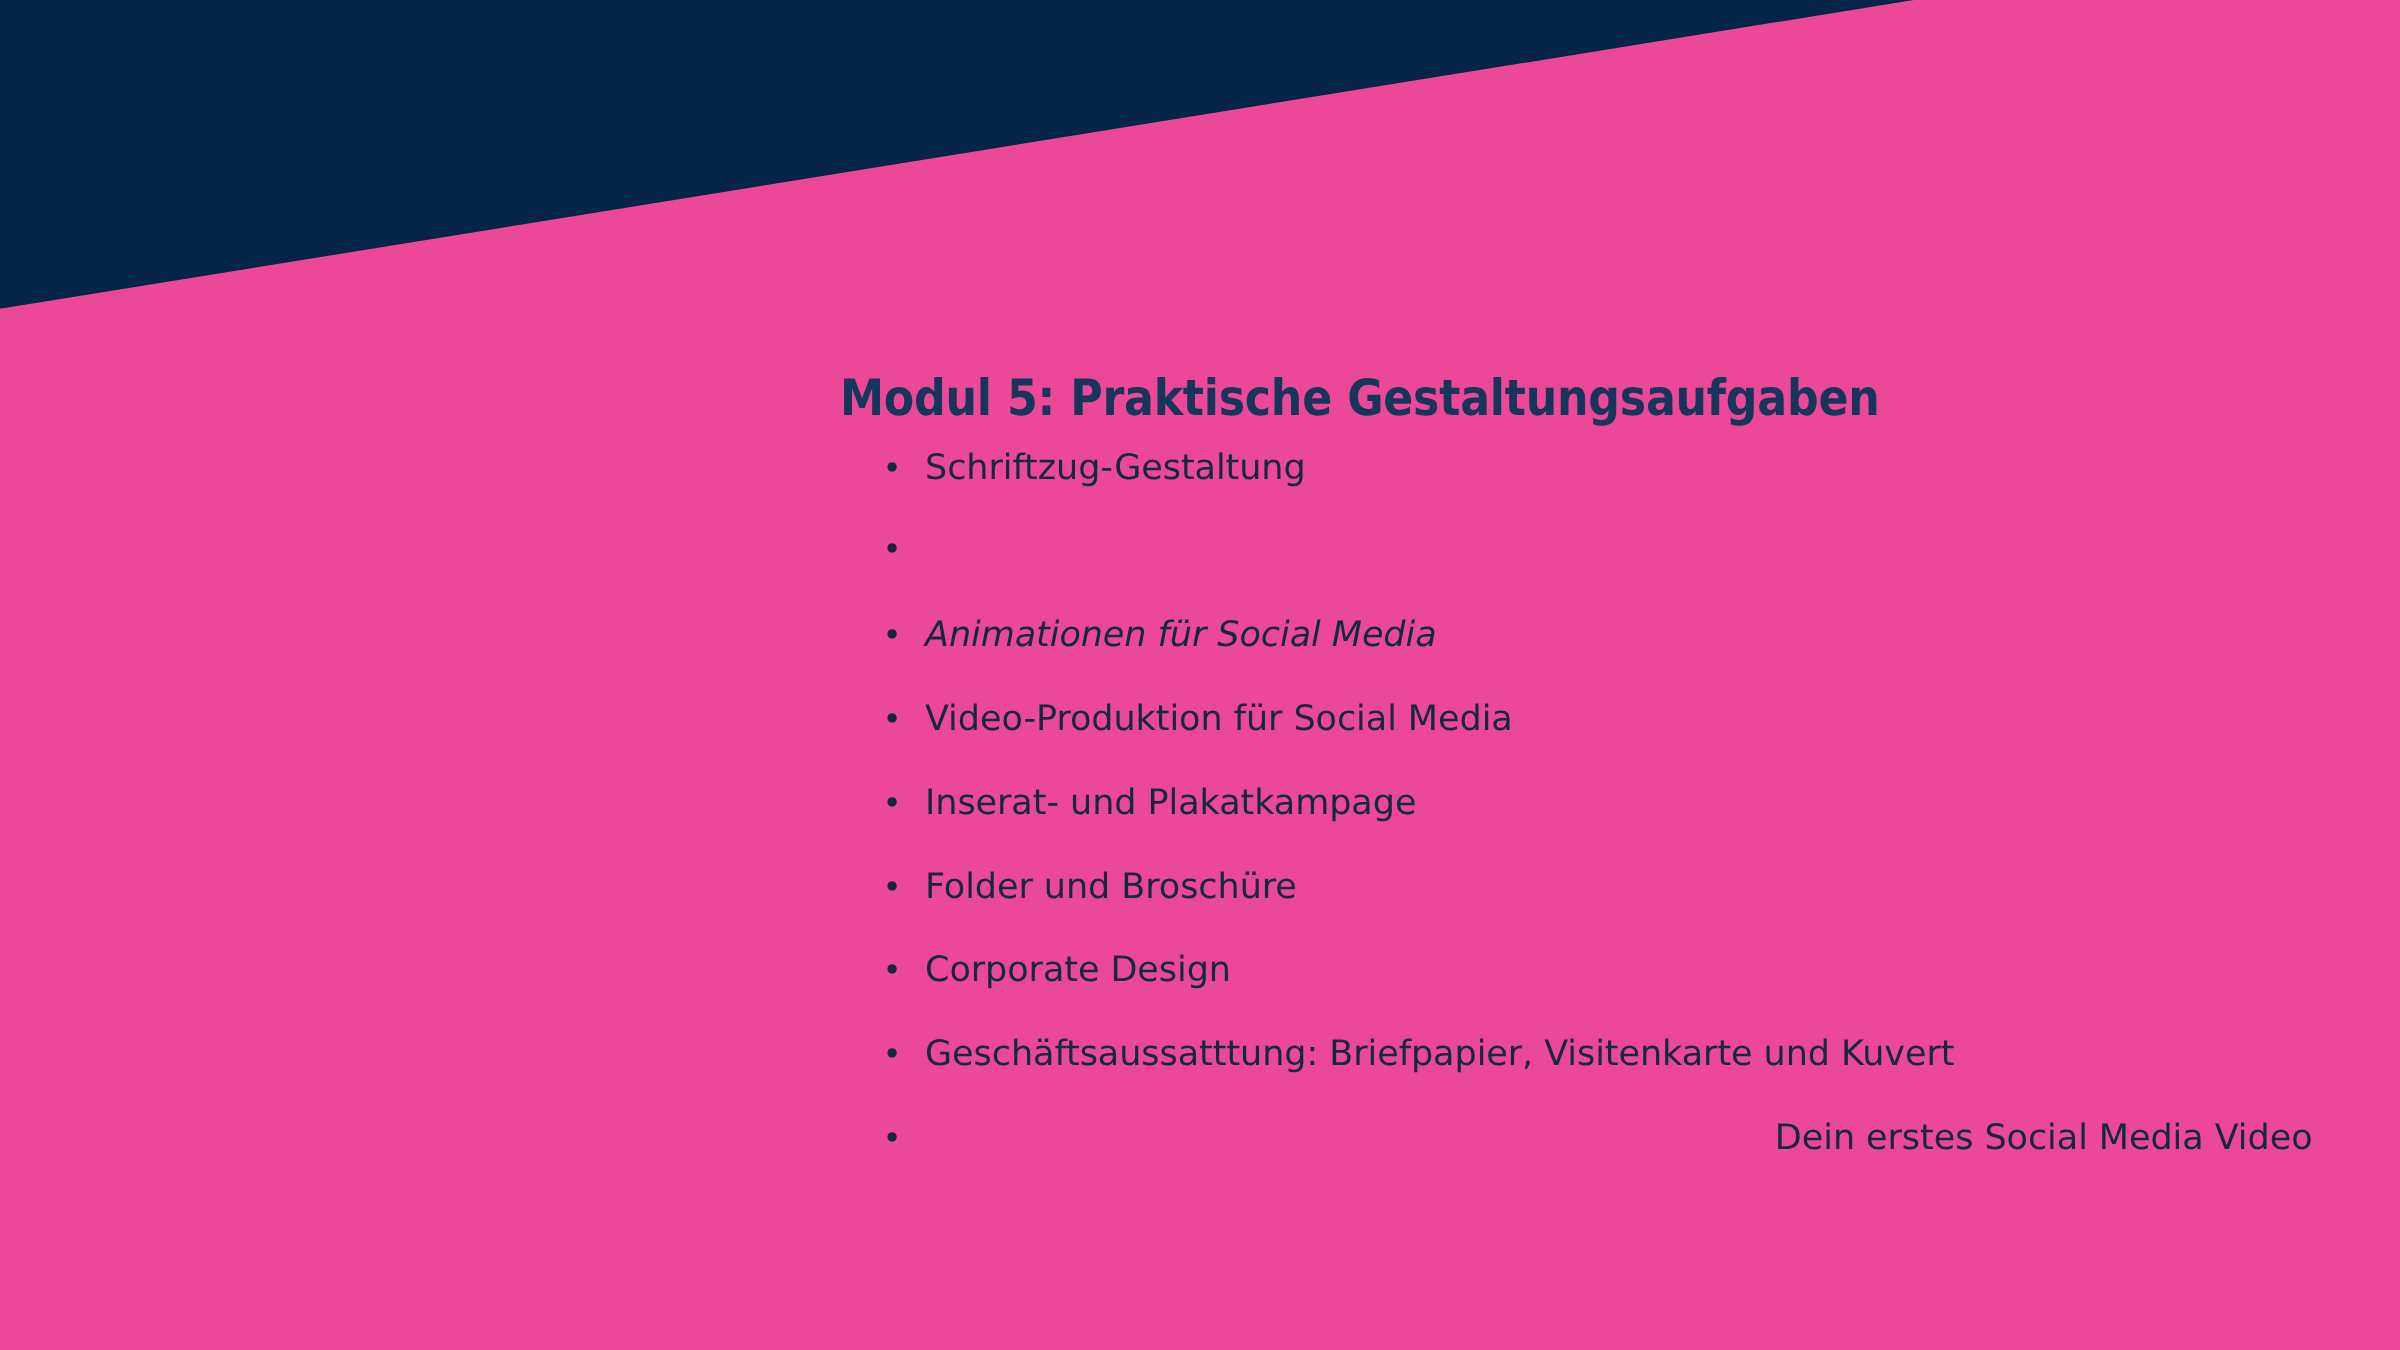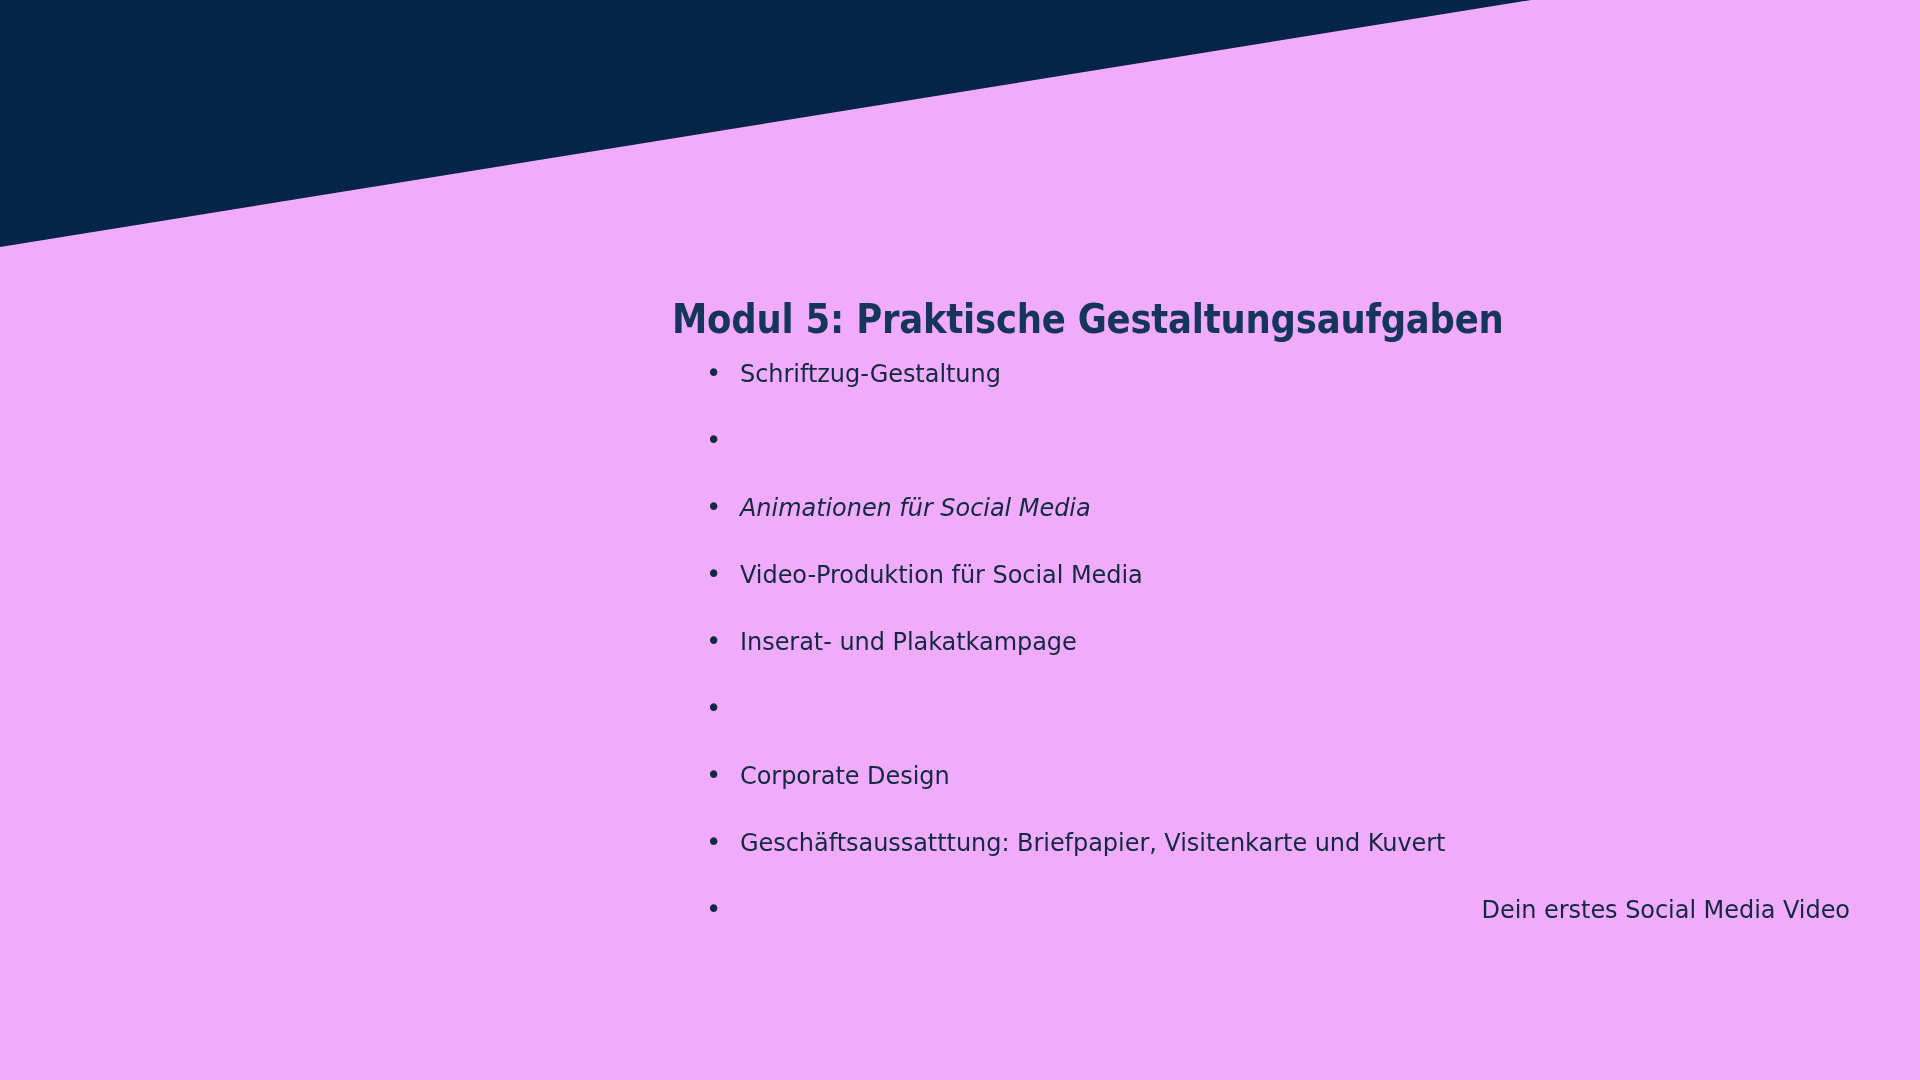--- a/index.html
+++ b/index.html
@@ -81,31 +81,31 @@
     font-size: 26px;
     line-height: 1;
     text-align: left;
     padding-left: 36px;
     box-sizing: content-box;
   }
 
   .bullet-text {
     flex: 1 1 auto;
     font-family: "DejaVu Sans", sans-serif;
-    font-size: 24px;
+    font-size: 28px;
     line-height: 1;
     color: #13293d;
     white-space: nowrap;
     letter-spacing: -0.05px;
   }
 </style>
 </head>
 <body>
 
-<div id="slide" style="background: #f0abfc;">
+<div id="slide" style="background: #ec4899;">
 
   <div id="banner-shape" style="background: rgb(4, 37, 70);"></div>
 
   <div id="content">
 
     <h1 id="slide-title" style="color: rgb(21, 53, 90);">Modul 5: Praktische Gestaltungsaufgaben</h1>
 
     <ul id="bullet-list">
         <li class="bullet-item">
           <span class="bullet-marker" style="color: rgb(19, 41, 61);">•</span>
@@ -121,20 +121,21 @@
         <li class="bullet-item">
           <span class="bullet-marker" style="color: rgb(19, 41, 61);">•</span>
           <span class="bullet-text" style="color: rgb(19, 41, 61);">Video-Produktion für Social Media</span>
         </li>
         <li class="bullet-item">
           <span class="bullet-marker" style="color: rgb(19, 41, 61);">•</span>
           <span class="bullet-text" style="color: rgb(19, 41, 61);">Inserat- und Plakatkampage</span>
         </li>
         <li class="bullet-item">
           <span class="bullet-marker" style="color: rgb(19, 41, 61);">•</span>
+          <span class="bullet-text" style="color: rgb(19, 41, 61);">Folder und Broschüre</span>
         </li>
         <li class="bullet-item">
           <span class="bullet-marker" style="color: rgb(19, 41, 61);">•</span>
           <span class="bullet-text" style="color: rgb(19, 41, 61);">Corporate Design</span>
         </li>
         <li class="bullet-item">
           <span class="bullet-marker" style="color: rgb(19, 41, 61);">•</span>
           <span class="bullet-text" style="color: rgb(19, 41, 61);">Geschäftsaussatttung: Briefpapier, Visitenkarte und Kuvert</span>
         </li>
         <li class="bullet-item">

